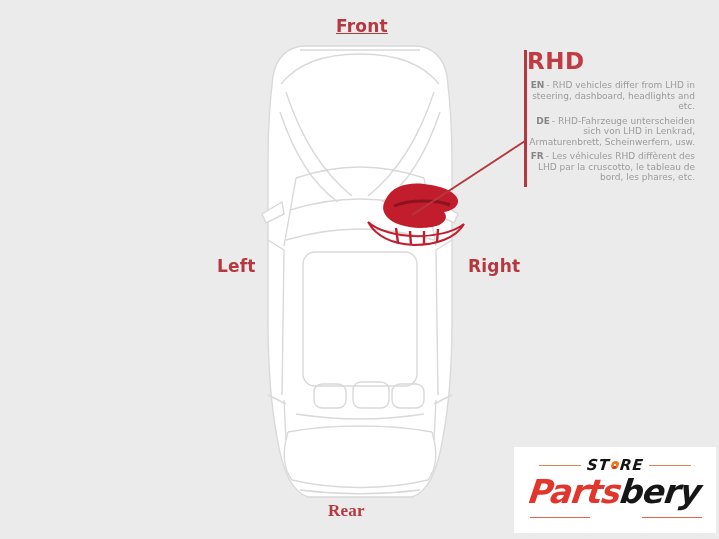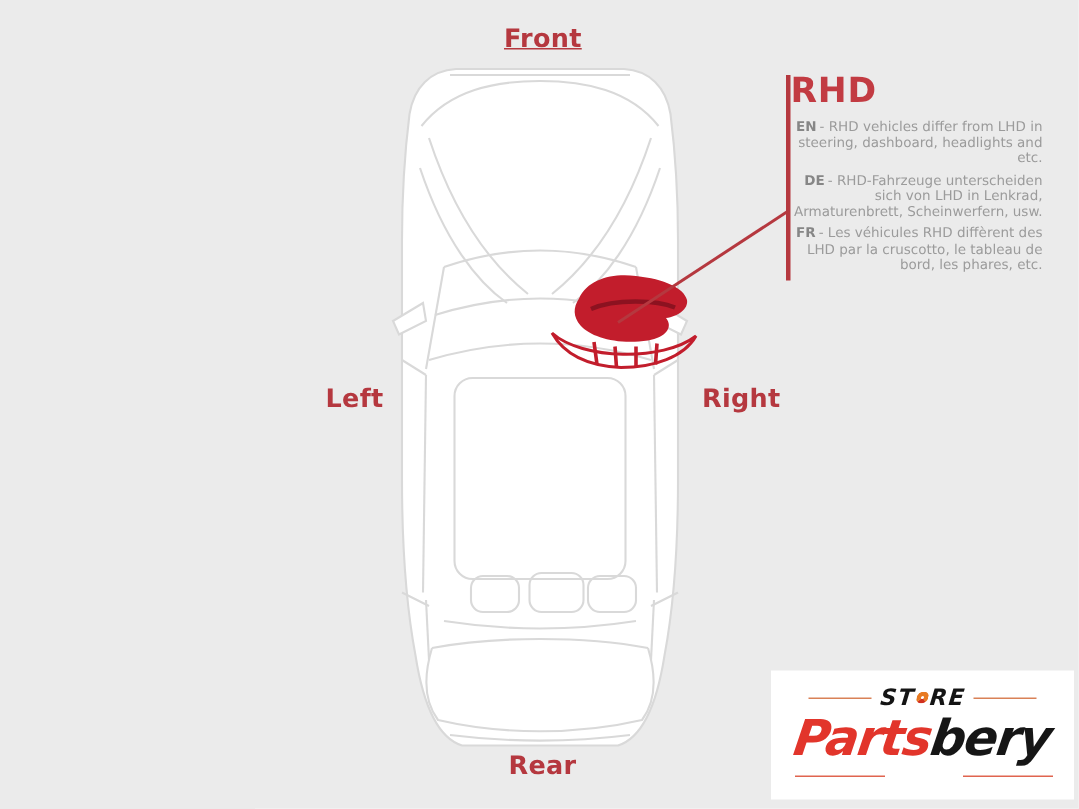--- a/index.html
+++ b/index.html
@@ -17,21 +17,21 @@
   .dir-label {
     position: absolute;
     font-weight: bold;
     font-size: 17px;
     letter-spacing: 0.2px;
     color: #b5383f;
   }
   .lbl-front { left: 336px; top: 16px; text-decoration: underline; }
   .lbl-left  { left: 217px; top: 256px; }
   .lbl-right { left: 468px; top: 256px; }
-  .lbl-rear  { left: 339px; top: 501px; }
+  .lbl-rear  { left: 328px; top: 501px; font-family: Liberation Serif, serif; }
 
   
   .panel {
     position: absolute;
     left: 524px;
     top: 50px;
     width: 182px;
     border-left: 3px solid #b5383f;
     padding-left: 0;
   }

